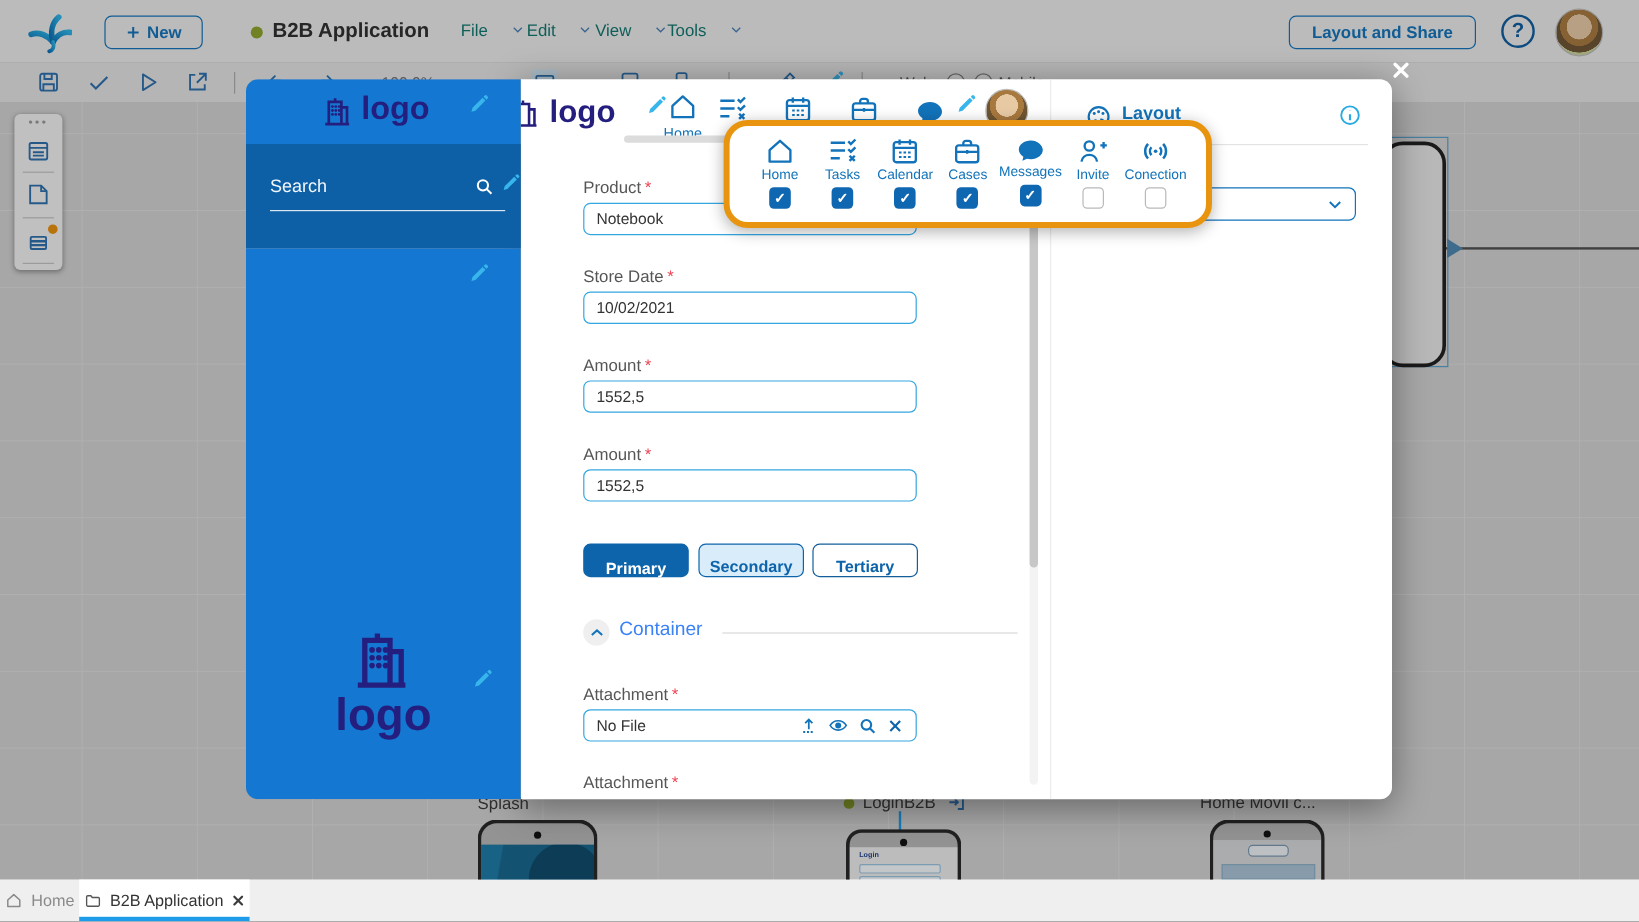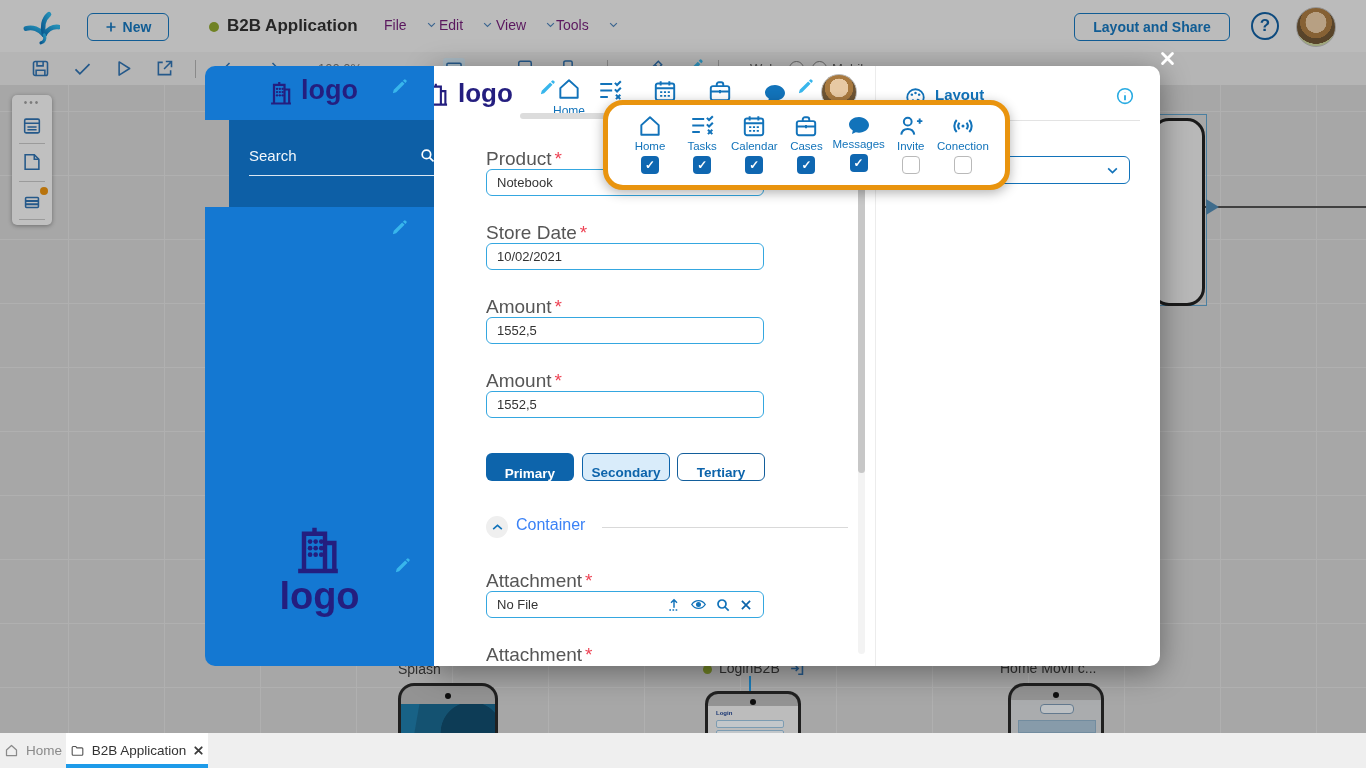--- a/index.html
+++ b/index.html
@@ -4,21 +4,21 @@
 <style>
   html,body{margin:0;padding:0;background:#888;}
   #stage{position:relative;width:1366px;height:768px;overflow:hidden;
          font-family:"Liberation Sans",sans-serif;background:#d0d0d0;}
   .abs{position:absolute;}
   svg{display:block;}
   
   #topbar{left:0;top:0;width:1366px;height:52px;background:#ececec;border-bottom:1px solid #bdbdbd;z-index:1;}
   .btn-outline{display:flex;align-items:center;justify-content:center;gap:6px;
     border:1.5px solid #1273ba;border-radius:6px;color:#1273ba;font-weight:bold;font-size:14px;background:transparent;}
-  .menu{display:flex;align-items:center;gap:20px;font-size:14px;color:#701a75;}
+  .menu{display:flex;align-items:center;gap:20px;font-size:14px;color:#0f766e;}
   .menu .chev{width:9px;height:6px;}
   #app-title{font-size:17px;font-weight:bold;color:#2e2e2e;}
   .dot{width:10px;height:10px;border-radius:50%;background:#8ca32b;}
   .avatar{border-radius:50%;background:
      radial-gradient(circle at 50% 38%,#e7c9a4 0 34%,#a8793f 35% 52%,#6e5433 53% 70%,#c9d39b 71% 100%);
      border:1px solid #bbb;}
   
   #toolbar{left:0;top:52px;width:1366px;height:33px;background:#e4e4e4;border-bottom:1px solid #c2c2c2;z-index:1;color:#2c6fad;}
   .tb{position:absolute;top:6px;}
   .tb-sep{position:absolute;top:8px;width:1px;height:18px;background:#adadad;}
@@ -32,29 +32,29 @@
     box-shadow:0 1px 4px rgba(0,0,0,.35);color:#2c6fad;}
   .pal-div{position:absolute;left:7px;width:26px;height:1px;background:#c3c3c3;}
   .board-label{position:absolute;font-size:14px;color:#3a3a3a;}
   .phone{position:absolute;border:3px solid #262626;border-bottom:none;border-radius:16px 16px 0 0;overflow:hidden;background:#b9b9b9;}
   .cam{position:absolute;left:50%;margin-left:-3px;width:6px;height:6px;border-radius:50%;background:#101010;}
   
   #dim{left:0;top:0;width:1366px;height:733px;background:rgba(15,15,15,.22);z-index:10;}
   
   #m-blue{left:205px;top:66px;width:229px;height:600px;z-index:30;border-radius:10px 0 0 10px;overflow:hidden;}
   .band1{position:absolute;left:0;top:0;width:229px;height:54px;background:#1478d2;}
-  .band2{position:absolute;left:0;top:54px;width:265px;height:87px;background:#0d5fa6;margin-left:24px;}
+  .band2{position:absolute;left:0;top:54px;width:265px;height:87px;background:#0d5fa6;}
   .band3{position:absolute;left:0;top:141px;width:229px;height:459px;background:#1478d2;}
   .pencil{color:#38b6ec;}
   .logo-navy{color:#241e7f;font-weight:bold;}
   #m-white{left:434px;top:66px;width:726px;height:600px;background:#fff;z-index:20;
     border-radius:0 10px 10px 0;box-shadow:0 6px 30px rgba(0,0,0,.4);overflow:hidden;}
   .navitem{position:absolute;top:10px;width:54px;display:flex;flex-direction:column;align-items:center;color:#1273ba;}
   .navitem .lbl{font-size:12px;margin-top:2px;}
-  .field-label{position:absolute;font-size:19px;color:#565656;}
+  .field-label{position:absolute;font-size:14px;color:#565656;}
   .req{color:#e45;margin-left:3px;}
   .input{position:absolute;width:278px;height:27px;border:1.5px solid #35a7e0;border-radius:6px;
     font-family:"Liberation Sans",sans-serif;font-size:13px;color:#333;padding:0 10px;background:#fff;box-sizing:border-box;}
   .fbtn{position:absolute;width:88px;height:28px;border-radius:6px;font-size:13.5px;font-weight:bold;
     display:flex;align-items:flex-end;justify-content:center;box-sizing:border-box;}
   #vdiv{position:absolute;left:441px;top:0;width:1px;height:600px;background:#ececec;}
   
   #popup{left:603px;top:100px;width:407px;height:90px;background:#fff;border:5px solid #e9940e;border-radius:20px;
     z-index:40;box-shadow:0 3px 12px rgba(0,0,0,.3);box-sizing:border-box;
     display:flex;justify-content:space-between;padding:8px 16px 0 16px;}

